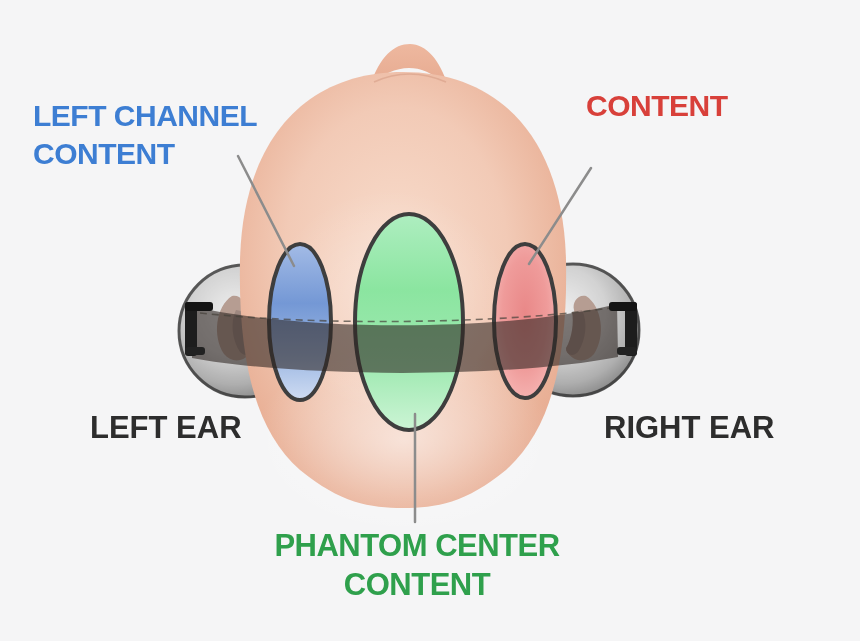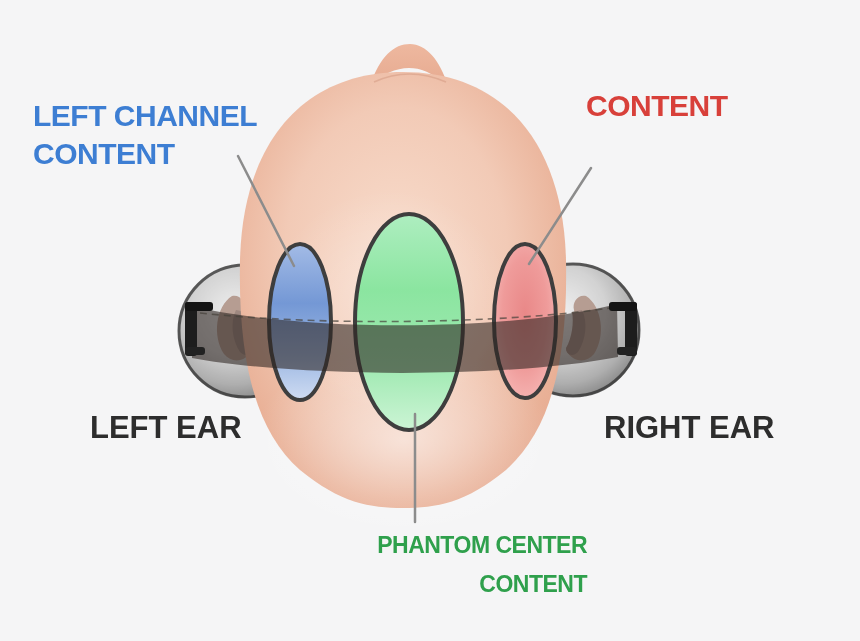--- a/index.html
+++ b/index.html
@@ -12,21 +12,21 @@
   svg{position:absolute;left:0;top:0;}
   .label{
     position:absolute;
     font-weight:bold;
     letter-spacing:-0.5px;
     line-height:38px;
     white-space:nowrap;
   }
   .label-channel{font-size:30px;}
   .label-ear{font-size:31px;letter-spacing:0px;}
-  .label-phantom{font-size:23px;text-align:right;line-height:39px;}
+  .label-phantom{font-size:31px;text-align:center;line-height:39px;}
   #left-channel-label{left:33px;top:97px;}
   #right-channel-label{left:586px;top:87px;}
   #left-ear-label{left:90px;top:409px;}
   #right-ear-label{left:604px;top:409px;}
   #phantom-label{left:247px;top:526px;width:340px;}
 </style>
 </head>
 <body style="background: rgb(245, 245, 246);">
 
 <div id="stage">

